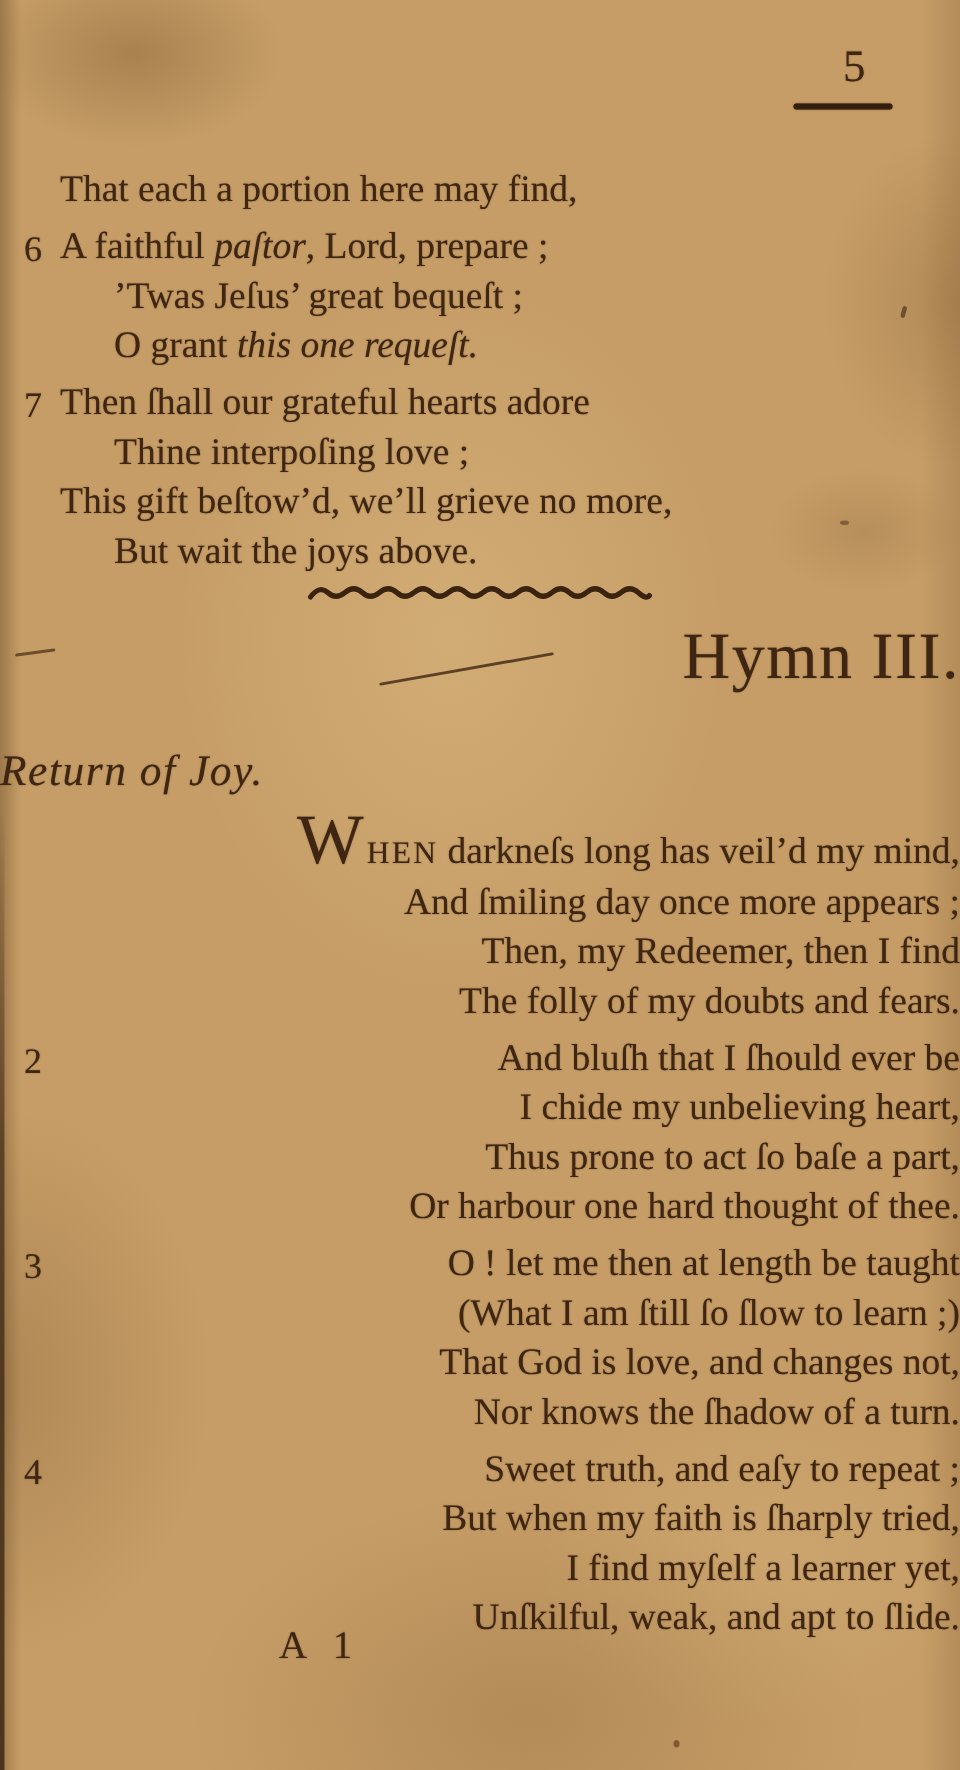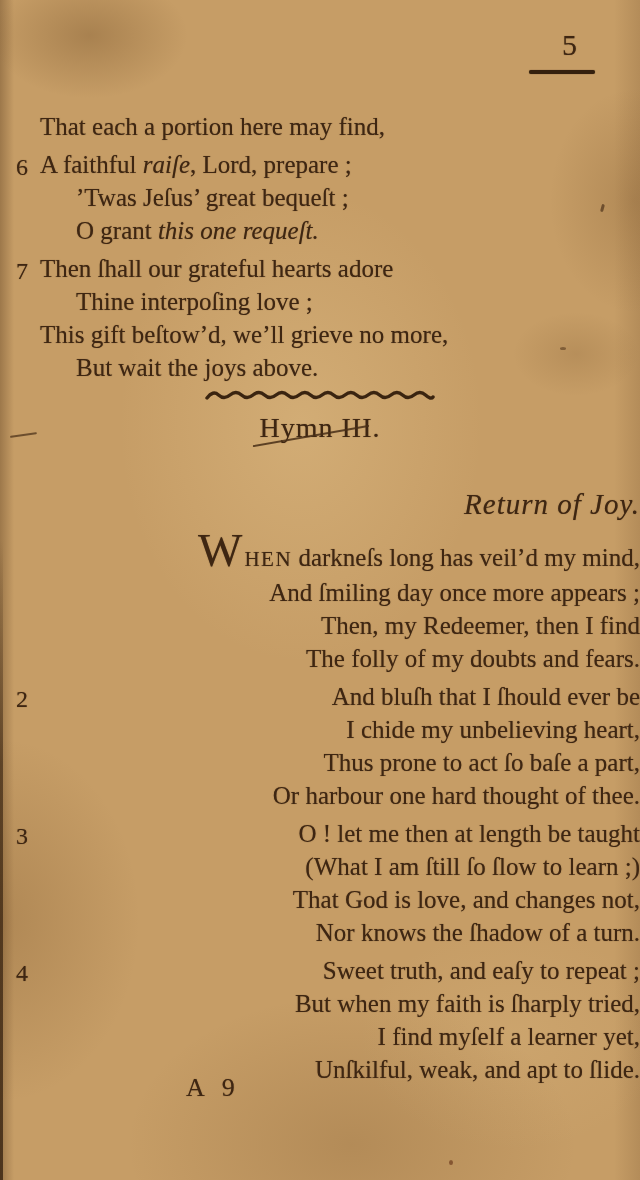--- a/index.html
+++ b/index.html
@@ -36,25 +36,25 @@
   .line{ white-space:nowrap; }
   .ind{ margin-left:36px; }
   .it{ font-style:italic; }
   .dropcap{ font-size:47px; line-height:0; margin-right:2px; }
   .smallcaps{ font-size:21px; letter-spacing:1.5px; }
 
   
   .divider{ text-align:center; margin-top:4px; height:14px; line-height:0; }
 
   
-  .hymn-title{ position:relative; text-align:center; font-weight:normal;
-               font-size:28px; line-height:42px; margin:4px 0 0; letter-spacing:1px; }
+  .hymn-title{ position:relative; text-align:right; font-weight:normal;
+               font-size:44px; line-height:42px; margin:14px 0 0; letter-spacing:1px; }
   .pen-stroke{ position:absolute; left:252px; top:28px; width:118px; height:2px;
                background:rgba(72,46,22,.85); transform:rotate(-10deg); border-radius:1px; }
-  .hymn-subtitle{ text-align:right; font-style:italic; font-weight:normal;
+  .hymn-subtitle{ text-align:left; font-style:italic; font-weight:normal;
                   font-size:29px; line-height:34px; margin:38px 0 0; letter-spacing:1px; }
   #hymn-stanzas{ margin-top:20px;text-align:right; }
 
   
   .signature{ margin:-18px 0 0 186px; font-size:26px; line-height:30px; letter-spacing:6px; }
 
   
   .edge-line{ position:absolute; left:0; top:540px; bottom:0; width:3px;
               background:linear-gradient(to bottom, rgba(40,22,8,0), rgba(40,22,8,.55) 35%, rgba(40,22,8,.7)); }
   .stray-mark{ position:absolute; left:10px; top:434px; width:27px; height:2px;
@@ -75,21 +75,21 @@
     <div class="folio-num">5</div>
     <div class="folio-rule"></div>
   </div>
 
   <div id="prev-stanzas">
       <div class="stanza">
         <div class="line"><span>That each a portion here may find,</span></div>
       </div>
       <div class="stanza">
         <span class="vnum">6</span>
-        <div class="line"><span>A faithful </span><span class="it">raiſe</span><span>, Lord, prepare ;</span></div>
+        <div class="line"><span>A faithful </span><span class="it">paſtor</span><span>, Lord, prepare ;</span></div>
         <div class="line ind"><span>’Twas Jeſus’ great bequeſt ;</span></div>
         <div class="line ind"><span>O grant </span><span class="it">this one requeſt.</span></div>
       </div>
       <div class="stanza">
         <span class="vnum">7</span>
         <div class="line"><span>Then ſhall our grateful hearts adore</span></div>
         <div class="line ind"><span>Thine interpoſing love ;</span></div>
         <div class="line"><span>This gift beſtow’d, we’ll grieve no more,</span></div>
         <div class="line ind"><span>But wait the joys above.</span></div>
       </div>
@@ -131,20 +131,20 @@
       </div>
       <div class="stanza">
         <span class="vnum">4</span>
         <div class="line"><span>Sweet truth, and eaſy to repeat ;</span></div>
         <div class="line"><span>But when my faith is ſharply tried,</span></div>
         <div class="line"><span>I find myſelf a learner yet,</span></div>
         <div class="line"><span>Unſkilful, weak, and apt to ſlide.</span></div>
       </div>
     </div>
 
-  <div class="signature">A 9</div>
+  <div class="signature">A 1</div>
 
   <div class="edge-line"></div>
   <div class="stray-mark"></div>
   <div class="speck-1"></div>
   <div class="speck-2"></div>
   <div class="speck-3"></div>
 </div>
 
 </body></html>

